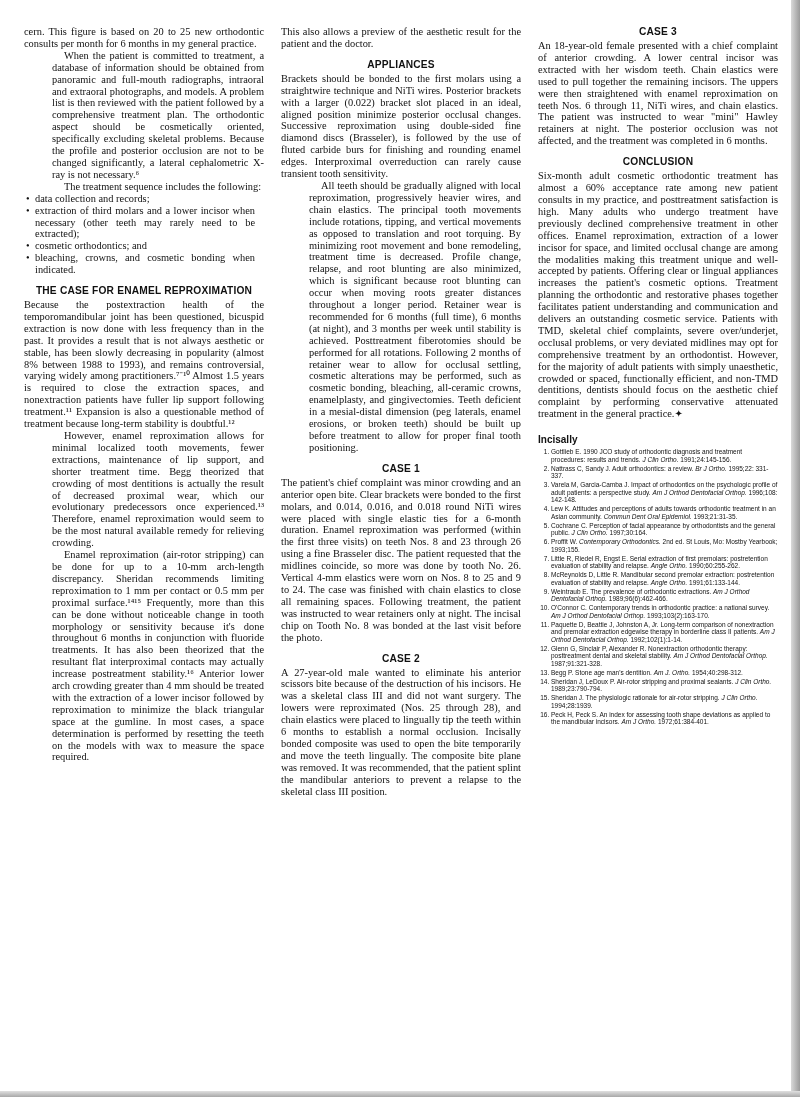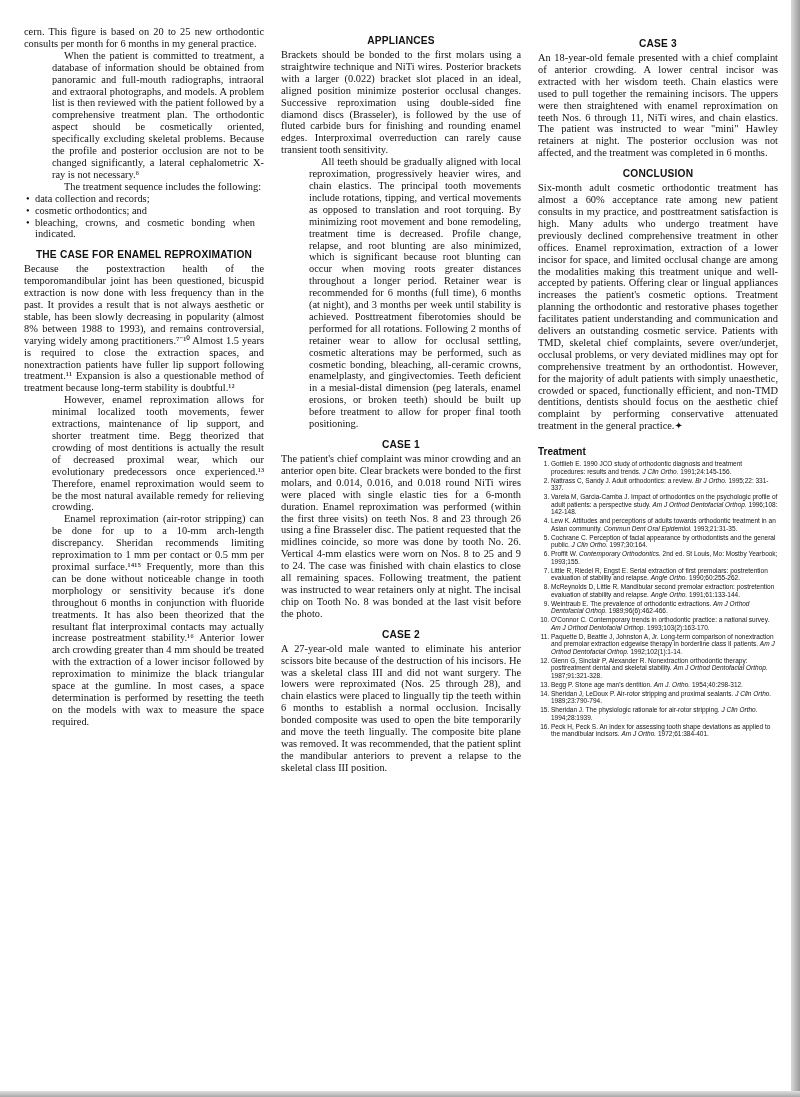--- a/index.html
+++ b/index.html
@@ -105,45 +105,47 @@
 
 <div class="page">
   <div class="cols">
 
     <div class="col">
       <p class="noindent">cern. This figure is based on 20 to 25 new orthodontic consults per month for 6 months in my general practice.</p>
       <p class="indent">When the patient is committed to treatment, a database of information should be obtained from panoramic and full-mouth radiographs, intraoral and extraoral photographs, and models. A problem list is then reviewed with the patient followed by a comprehensive treatment plan. The orthodontic aspect should be cosmetically oriented, specifically excluding skeletal problems. Because the profile and posterior occlusion are not to be changed significantly, a lateral cephalometric X-ray is not necessary.⁶</p>
       <p class="indent">The treatment sequence includes the following:</p>
       <ul class="bullets">
         <li>data collection and records;</li>
+        <li>extraction of third molars and a lower incisor when necessary (other teeth may rarely need to be extracted);</li>
         <li>cosmetic orthodontics; and</li>
         <li>bleaching, crowns, and cosmetic bonding when indicated.</li>
       </ul>
       <h2 class="head">THE CASE FOR ENAMEL REPROXIMATION</h2>
       <p class="noindent">Because the postextraction health of the temporomandibular joint has been questioned, bicuspid extraction is now done with less frequency than in the past. It provides a result that is not always aesthetic or stable, has been slowly decreasing in popularity (almost 8% between 1988 to 1993), and remains controversial, varying widely among practitioners.⁷⁻¹⁰ Almost 1.5 years is required to close the extraction spaces, and nonextraction patients have fuller lip support following treatment.¹¹ Expansion is also a questionable method of treatment because long-term stability is doubtful.¹²</p>
       <p class="indent">However, enamel reproximation allows for minimal localized tooth movements, fewer extractions, maintenance of lip support, and shorter treatment time. Begg theorized that crowding of most dentitions is actually the result of decreased proximal wear, which our evolutionary predecessors once experienced.¹³ Therefore, enamel reproximation would seem to be the most natural available remedy for relieving crowding.</p>
       <p class="indent">Enamel reproximation (air-rotor stripping) can be done for up to a 10-mm arch-length discrepancy. Sheridan recommends limiting reproximation to 1 mm per contact or 0.5 mm per proximal surface.¹⁴¹⁵ Frequently, more than this can be done without noticeable change in tooth morphology or sensitivity because it's done throughout 6 months in conjunction with fluoride treatments. It has also been theorized that the resultant flat interproximal contacts may actually increase postreatment stability.¹⁶ Anterior lower arch crowding greater than 4 mm should be treated with the extraction of a lower incisor followed by reproximation to minimize the black triangular space at the gumline. In most cases, a space determination is performed by resetting the teeth on the models with wax to measure the space required.</p>
     </div>
 
     <div class="col">
+      <p class="noindent">This also allows a preview of the aesthetic result for the patient and the doctor.</p>
       <h2 class="head">APPLIANCES</h2>
       <p class="noindent">Brackets should be bonded to the first molars using a straightwire technique and NiTi wires. Posterior brackets with a larger (0.022) bracket slot placed in an ideal, aligned position minimize posterior occlusal changes. Successive reproximation using double-sided fine diamond discs (Brasseler), is followed by the use of fluted carbide burs for finishing and rounding enamel edges. Interproximal overreduction can rarely cause transient tooth sensitivity.</p>
       <p class="indent">All teeth should be gradually aligned with local reproximation, progressively heavier wires, and chain elastics. The principal tooth movements include rotations, tipping, and vertical movements as opposed to translation and root torquing. By minimizing root movement and bone remodeling, treatment time is decreased. Profile change, relapse, and root blunting are also minimized, which is significant because root blunting can occur when moving roots greater distances throughout a longer period. Retainer wear is recommended for 6 months (full time), 6 months (at night), and 3 months per week until stability is achieved. Posttreatment fiberotomies should be performed for all rotations. Following 2 months of retainer wear to allow for occlusal settling, cosmetic alterations may be performed, such as cosmetic bonding, bleaching, all-ceramic crowns, enamelplasty, and gingivectomies. Teeth deficient in a mesial-distal dimension (peg laterals, enamel erosions, or broken teeth) should be built up before treatment to allow for proper final tooth positioning.</p>
       <h2 class="head">CASE 1</h2>
       <p class="noindent">The patient's chief complaint was minor crowding and an anterior open bite. Clear brackets were bonded to the first molars, and 0.014, 0.016, and 0.018 round NiTi wires were placed with single elastic ties for a 6-month duration. Enamel reproximation was performed (within the first three visits) on teeth Nos. 8 and 23 through 26 using a fine Brasseler disc. The patient requested that the midlines coincide, so more was done by tooth No. 26. Vertical 4-mm elastics were worn on Nos. 8 to 25 and 9 to 24. The case was finished with chain elastics to close all remaining spaces. Following treatment, the patient was instructed to wear retainers only at night. The incisal chip on Tooth No. 8 was bonded at the last visit before the photo.</p>
       <h2 class="head">CASE 2</h2>
       <p class="noindent">A 27-year-old male wanted to eliminate his anterior scissors bite because of the destruction of his incisors. He was a skeletal class III and did not want surgery. The lowers were reproximated (Nos. 25 through 28), and chain elastics were placed to lingually tip the teeth within 6 months to establish a normal occlusion. Incisally bonded composite was used to open the bite temporarily and move the teeth lingually. The composite bite plane was removed. It was recommended, that the patient splint the mandibular anteriors to prevent a relapse to the skeletal class III position.</p>
     </div>
 
     <div class="col">
-      <h2 class="head tight" style="margin-top:12px">CASE 3</h2>
+      <h2 class="head tight" style="margin-top:0">CASE 3</h2>
       <p class="noindent">An 18-year-old female presented with a chief complaint of anterior crowding. A lower central incisor was extracted with her wisdom teeth. Chain elastics were used to pull together the remaining incisors. The uppers were then straightened with enamel reproximation on teeth Nos. 6 through 11, NiTi wires, and chain elastics. The patient was instructed to wear "mini" Hawley retainers at night. The posterior occlusion was not affected, and the treatment was completed in 6 months.</p>
       <h2 class="head">CONCLUSION</h2>
       <p class="noindent"><span>Six-month adult cosmetic orthodontic treatment has almost a 60% acceptance rate among new patient consults in my practice, and posttreatment satisfaction is high. Many adults who undergo treatment have previously declined comprehensive treatment in other offices. Enamel reproximation, extraction of a lower incisor for space, and limited occlusal change are among the modalities making this treatment unique and well-accepted by patients. Offering clear or lingual appliances increases the patient's cosmetic options. Treatment planning the orthodontic and restorative phases together facilitates patient understanding and communication and delivers an outstanding cosmetic service. Patients with TMD, skeletal chief complaints, severe over/underjet, occlusal problems, or very deviated midlines may opt for comprehensive treatment by an orthodontist. However, for the majority of adult patients with simply unaesthetic, crowded or spaced, functionally efficient, and non-TMD dentitions, dentists should focus on the aesthetic chief complaint by performing conservative attenuated treatment in the general practice.</span><span class="endmark">✦</span></p>
-      <div class="refs-head">Treatment</div>
+      <div class="refs-head">Incisally</div>
       <ol class="refs">
         <li>Gottlieb E. 1990 JCO study of orthodontic diagnosis and treatment procedures: results and trends. <i>J Clin Ortho.</i> 1991;24:145-156.</li>
         <li>Nattrass C, Sandy J. Adult orthodontics: a review. <i>Br J Ortho.</i> 1995;22: 331-337.</li>
         <li>Varela M, Garcia-Camba J. Impact of orthodontics on the psychologic profile of adult patients: a perspective study. <i>Am J Orthod Dentofacial Orthop.</i> 1996;108: 142-148.</li>
         <li>Lew K. Attitudes and perceptions of adults towards orthodontic treatment in an Asian community. <i>Commun Dent Oral Epidemiol.</i> 1993;21:31-35.</li>
         <li>Cochrane C. Perception of facial appearance by orthodontists and the general public. <i>J Clin Ortho.</i> 1997;30:164.</li>
         <li>Proffit W. <i>Contemporary Orthodontics.</i> 2nd ed. St Louis, Mo: Mostby Yearbook; 1993;155.</li>
         <li>Little R, Riedel R, Engst E. Serial extraction of first premolars: postretention evaluation of stability and relapse. <i>Angle Ortho.</i> 1990;60:255-262.</li>
         <li>McReynolds D, Little R. Mandibular second premolar extraction: postretention evaluation of stability and relapse. <i>Angle Ortho.</i> 1991;61:133-144.</li>
         <li>Weintraub E. The prevalence of orthodontic extractions. <i>Am J Orthod Dentofacial Orthop.</i> 1989;96(6):462-466.</li>

